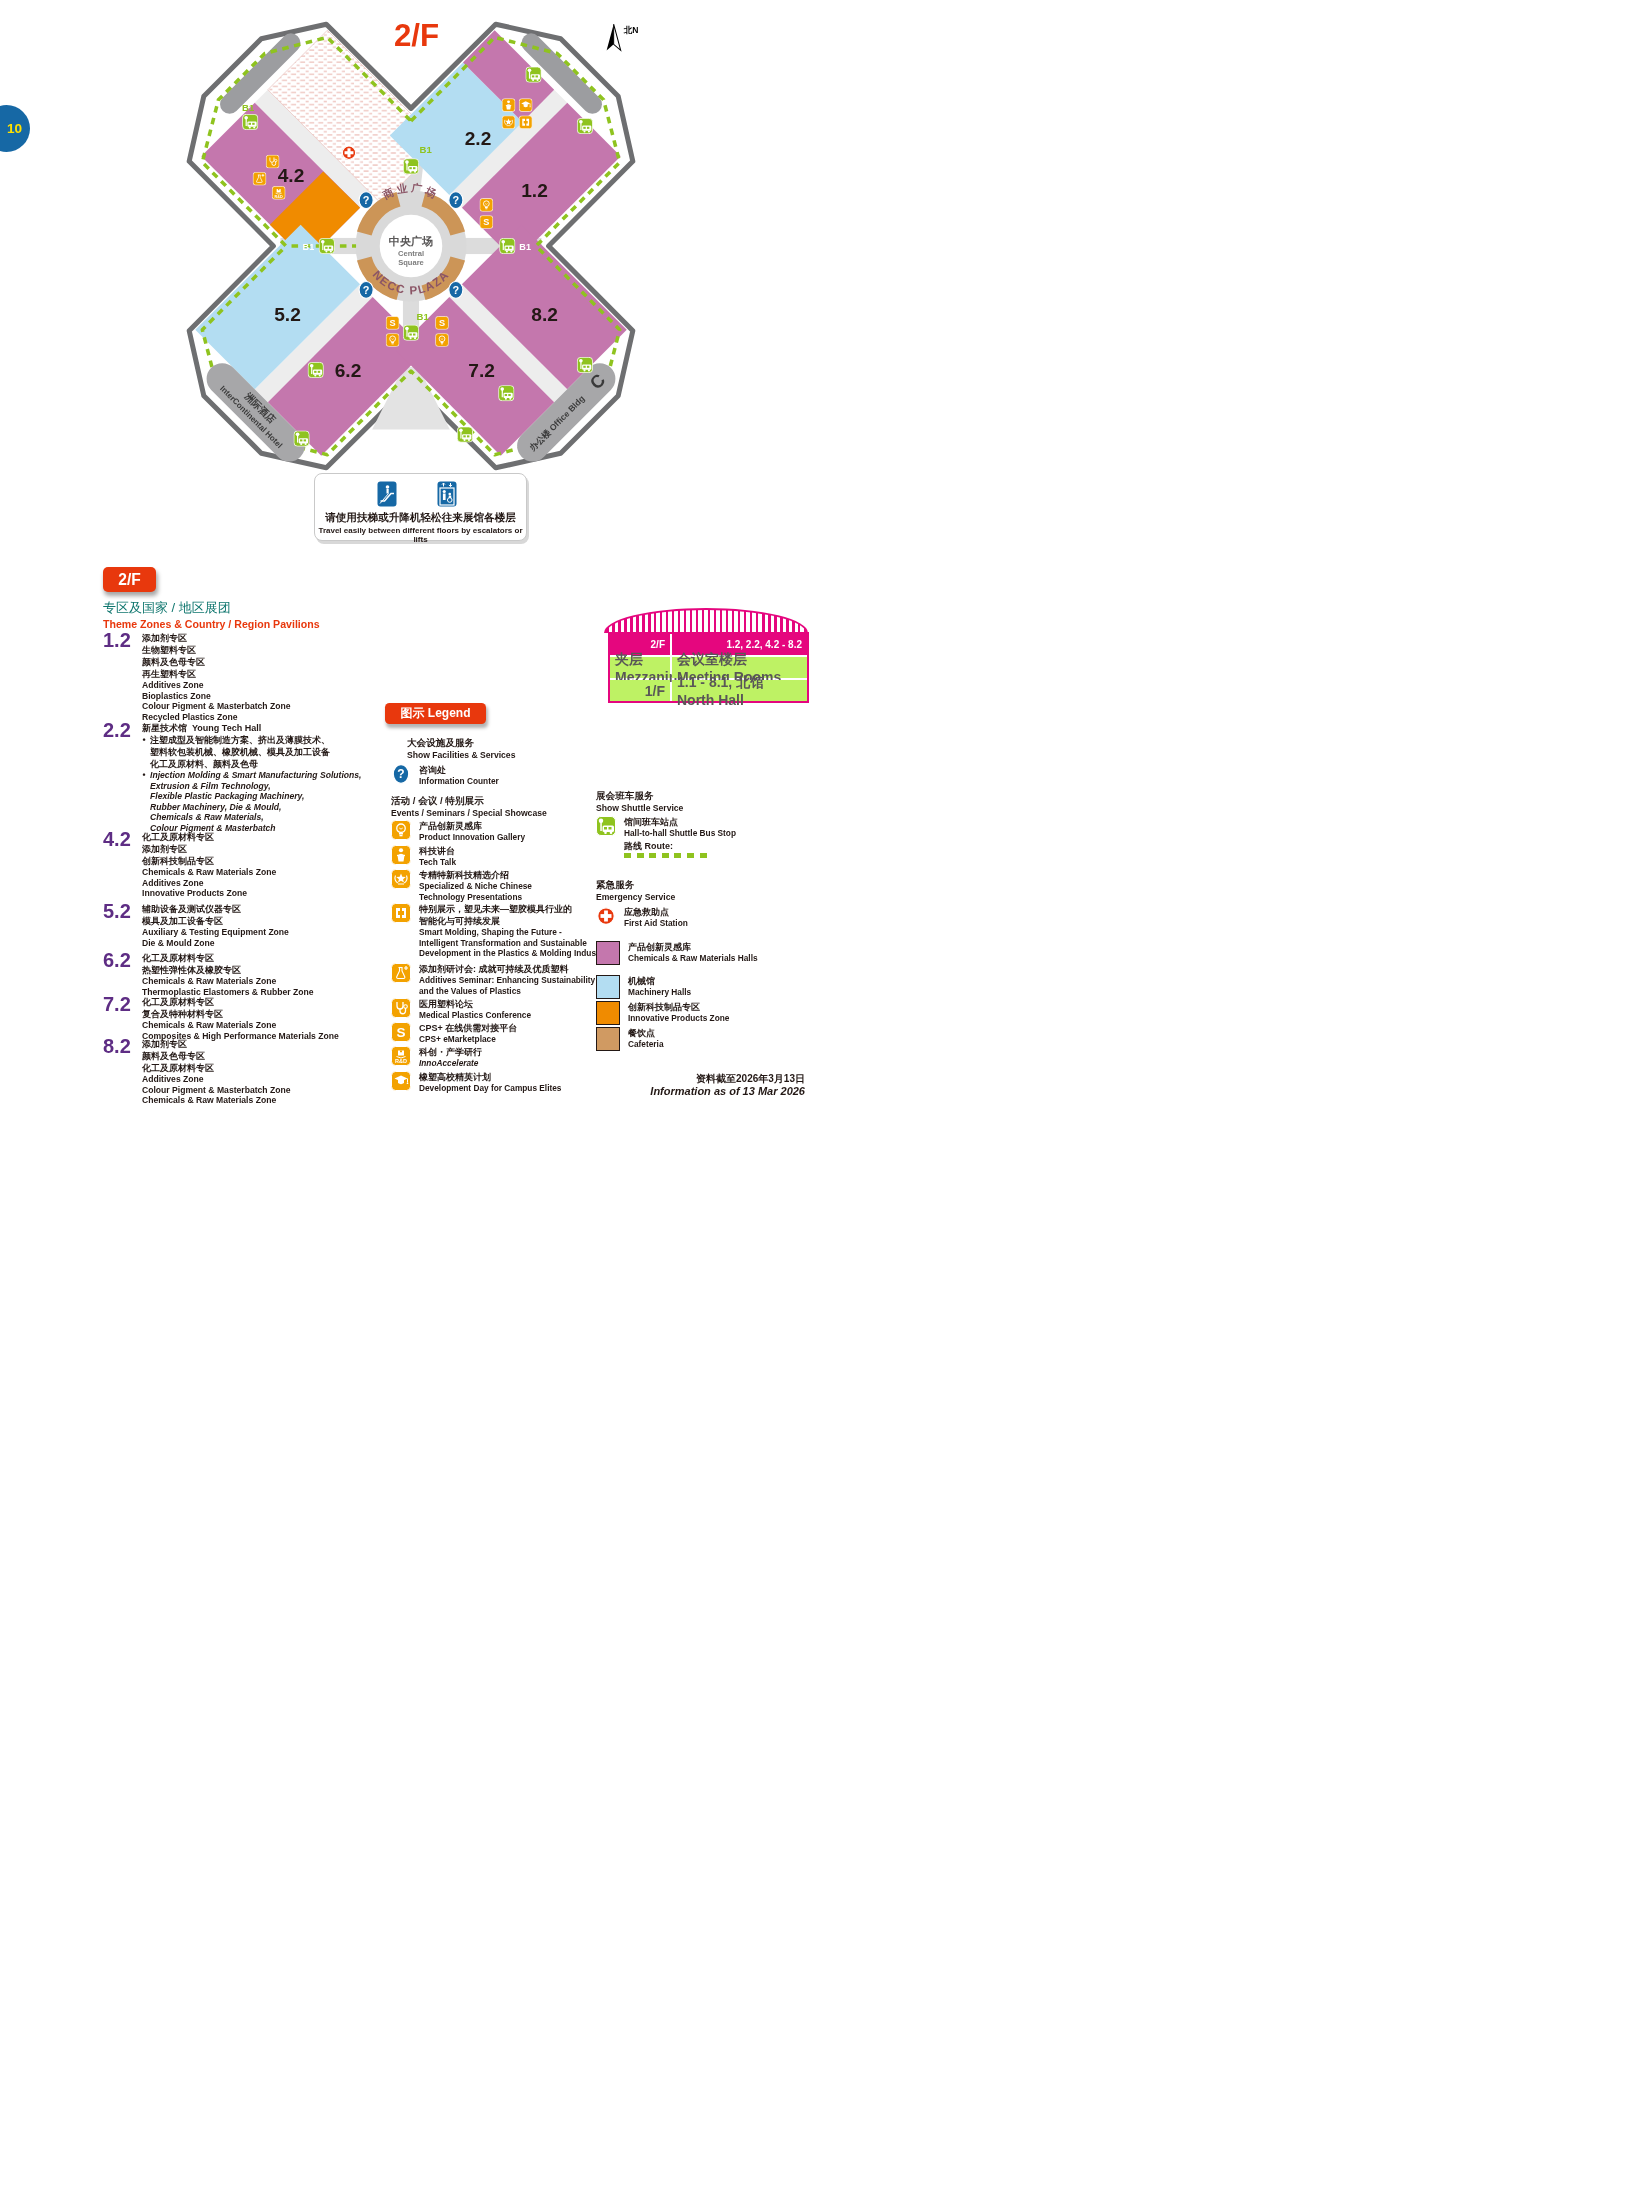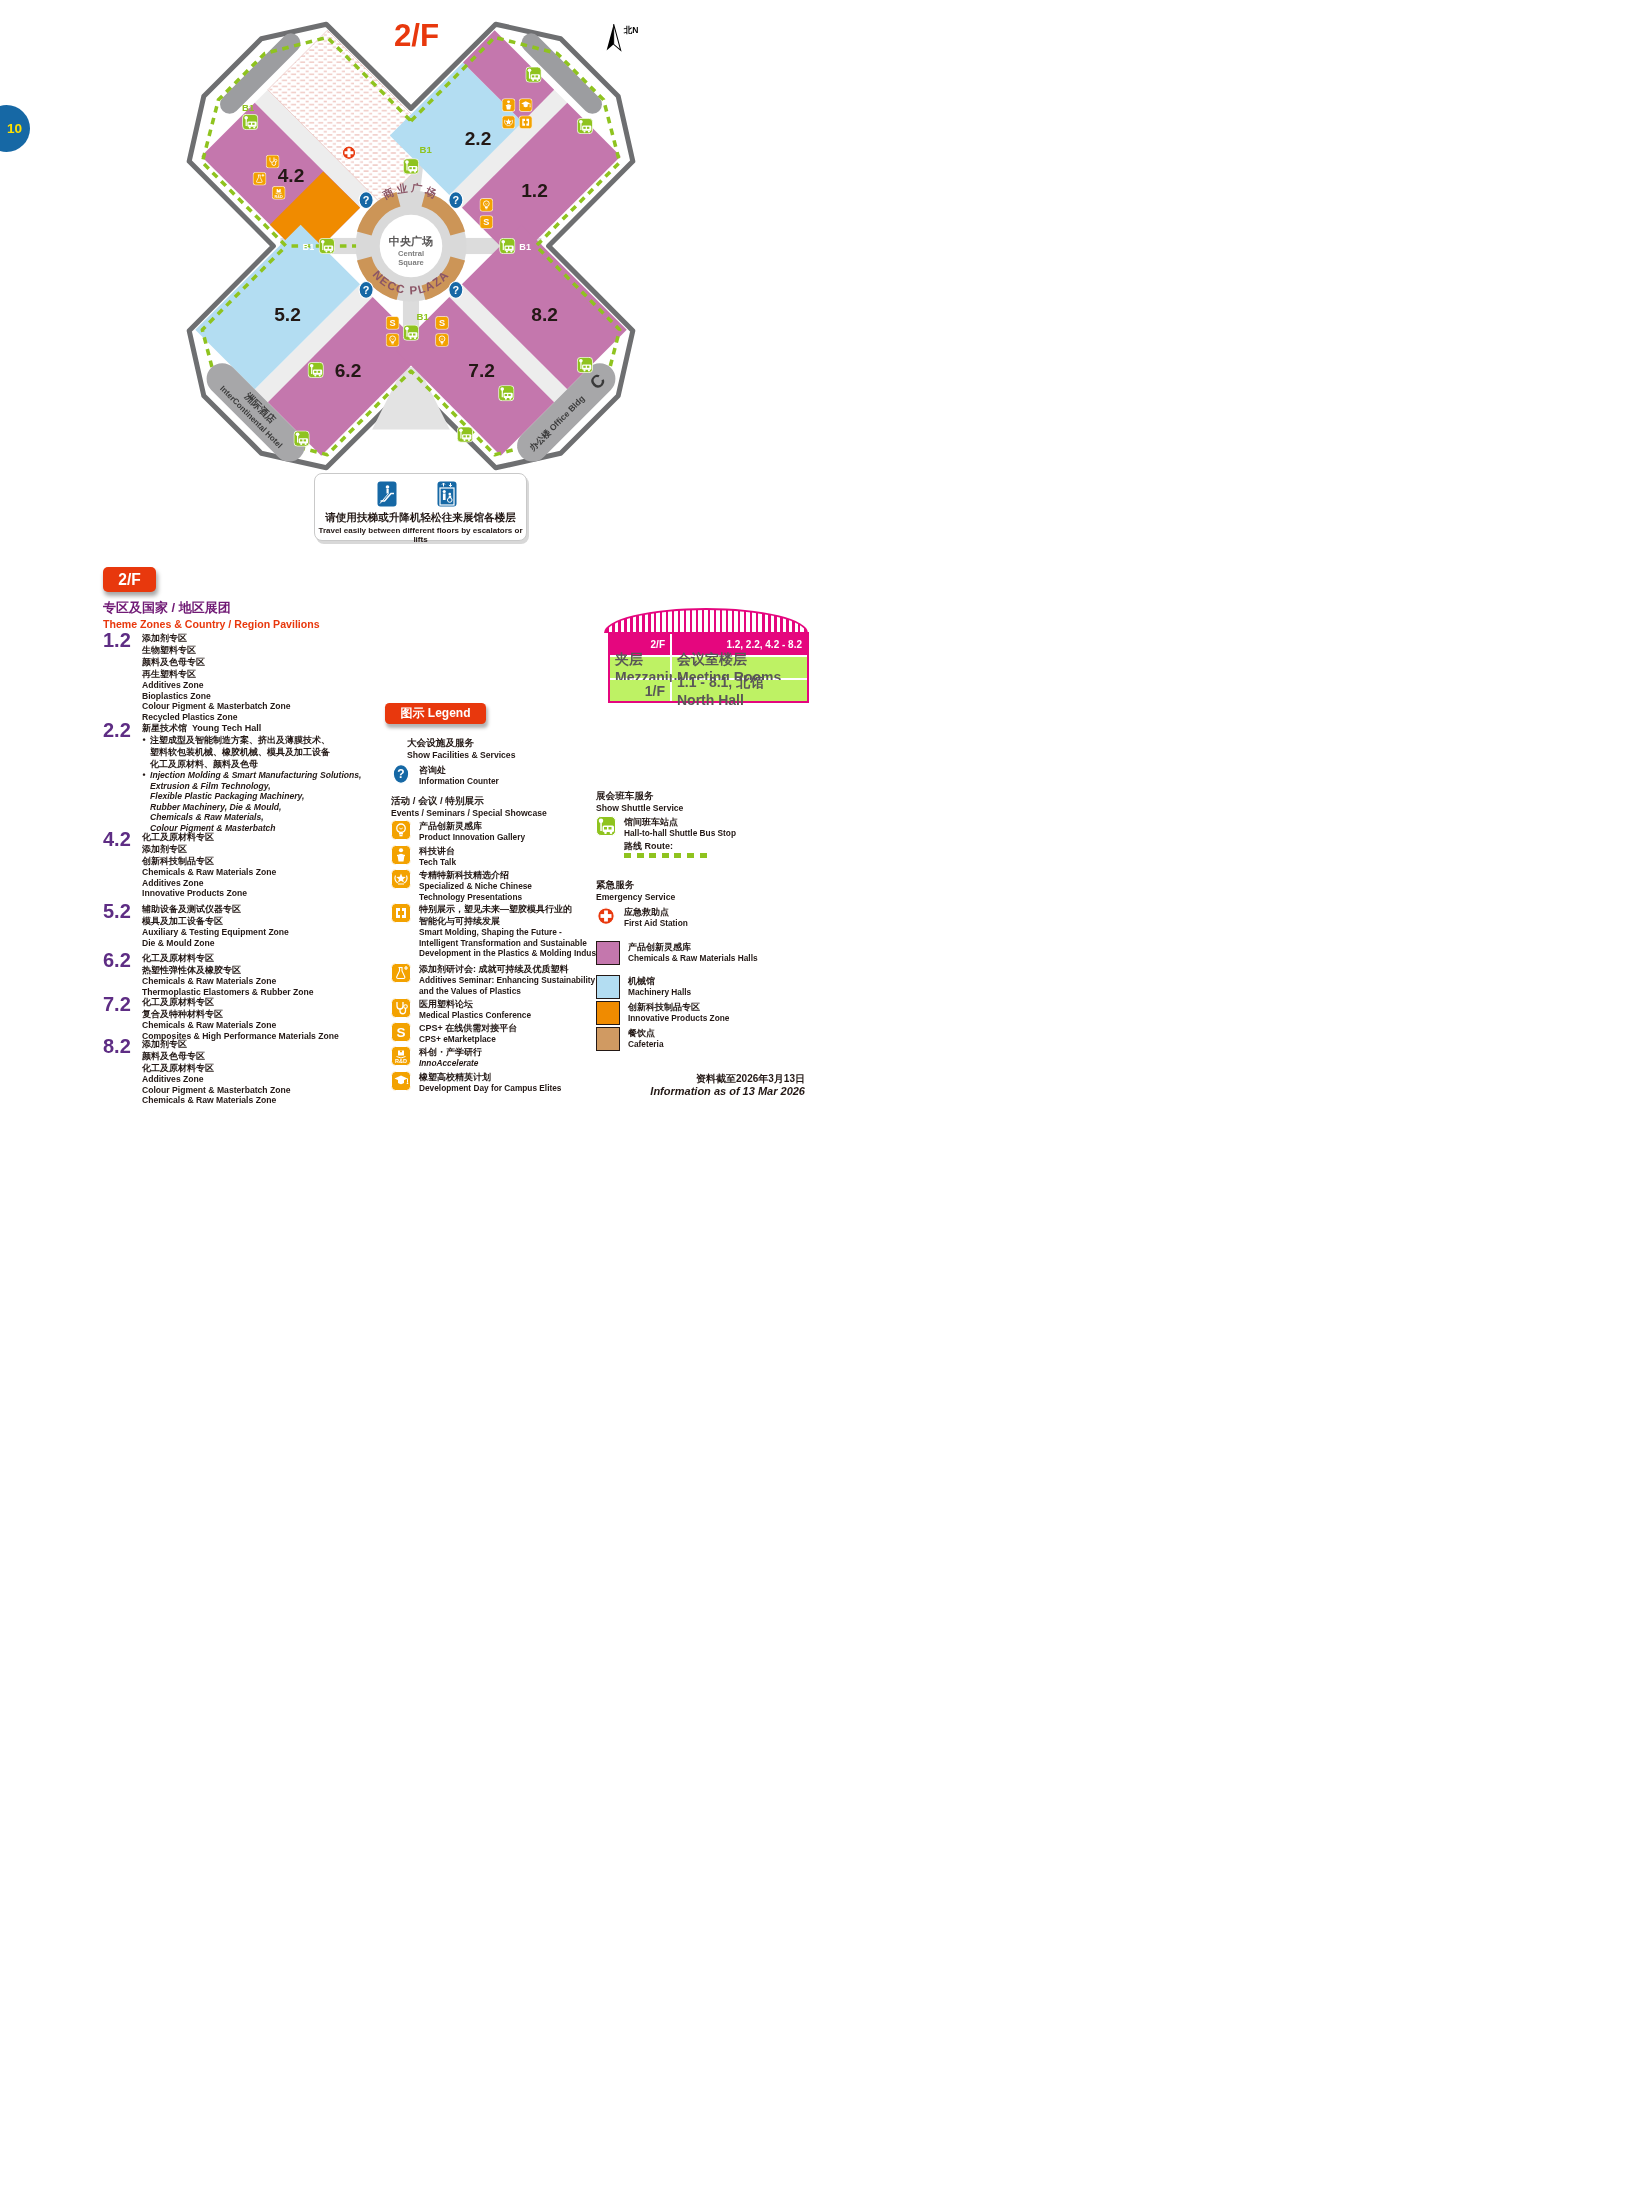--- a/index.html
+++ b/index.html
@@ -16,21 +16,21 @@
   .info-box{position:absolute;left:314px;top:473px;width:211px;height:66px;background:#fff;
     border:1.5px solid #c9c9c9;border-radius:8px;box-shadow:2px 3px 0 #d8d8d8;text-align:center;}
   .info-box .icons{display:flex;justify-content:center;gap:32px;margin-top:7px;}
   .info-zh{font-size:10.6px;font-weight:bold;color:#231815;margin-top:4px;}
   .info-en{font-size:8px;font-weight:bold;color:#231815;margin-top:1px;}
 
   
   .floor-badge{position:absolute;left:103px;top:567px;width:53px;height:25px;background:#e8380d;
     border-radius:5px;color:#fff;font-size:15.6px;font-weight:bold;display:flex;align-items:center;
     justify-content:center;box-shadow:1.5px 4px 4px rgba(0,0,0,.35);}
-  .theme-zh{position:absolute;left:103px;top:599px;font-size:13px;font-weight:bold;color:#701a75;text-align:center;}
+  .theme-zh{position:absolute;left:103px;top:599px;font-size:13px;font-weight:normal;color:#0f766e;text-align:center;}
   .theme-en{position:absolute;left:103px;top:618px;font-size:10.6px;font-weight:bold;color:#e8380d;}
 
   
   .zone{position:absolute;left:103px;display:flex;width:313px;}
   .zone-num{font-size:20px;font-weight:bold;color:#5e2d84;width:39px;flex:none;line-height:19px;}
   .zone-body{padding-top:1px;}
   .zone-zh span{display:block;font-size:9px;font-weight:bold;color:#231815;line-height:12px;}
   .zone-en span{display:block;font-size:8.6px;font-weight:bold;color:#231815;line-height:10.6px;}
   .zone-title{font-size:9px;font-weight:bold;color:#231815;line-height:12px;}
   .b-line{position:relative;padding-left:8px;}

